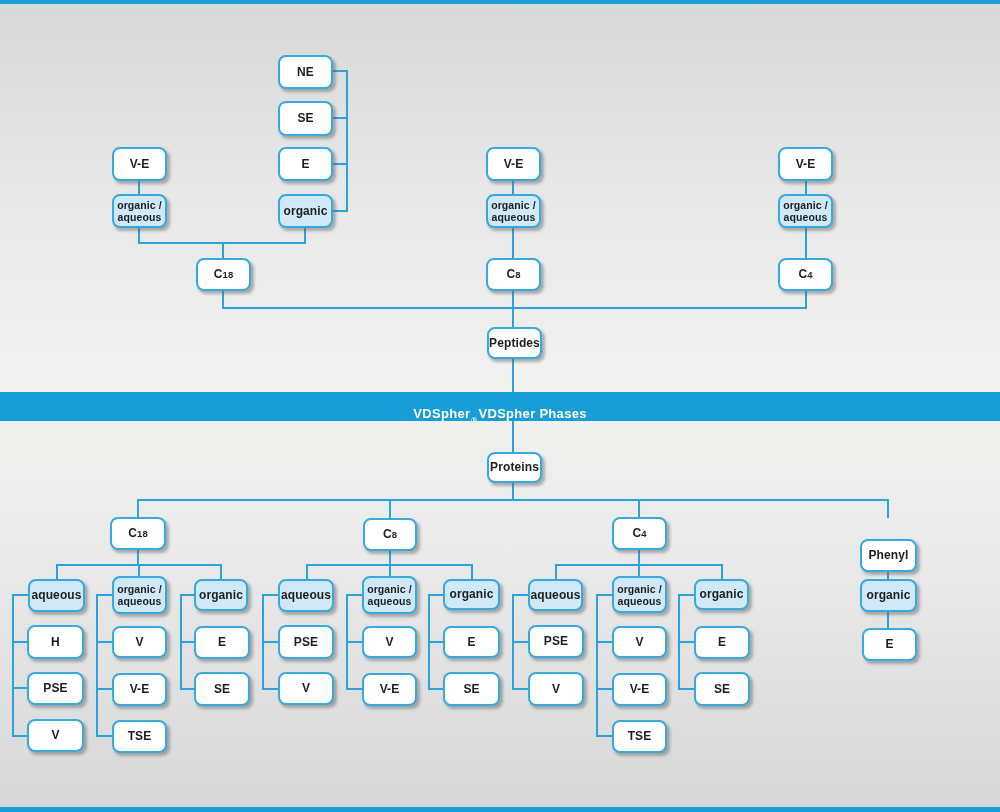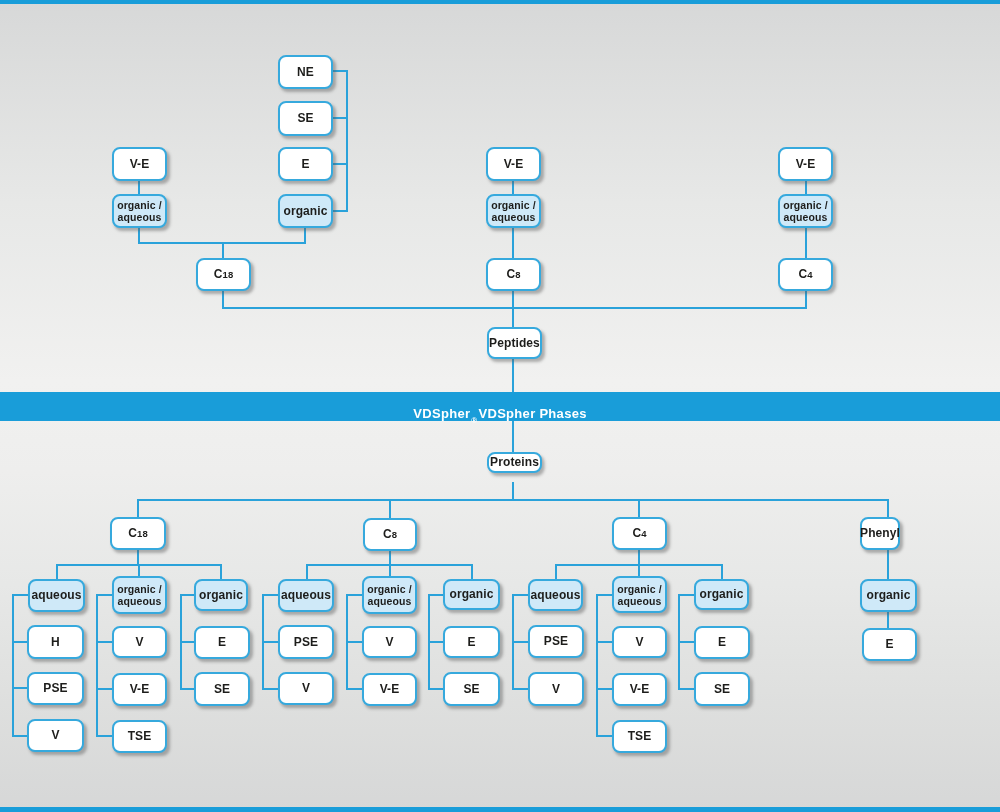--- a/index.html
+++ b/index.html
@@ -163,33 +163,33 @@
     <div class="node blue two-line" style="left: 778px; top: 194px; width: 55px; height: 34px;">
       <span class="lbl"><span>organic /</span></span>
       <span class="lbl">aqueous</span>
     </div>
     <div class="node white" style="left: 778px; top: 258px; width: 55px; height: 33px;">
       <span class="lbl"><span>C</span><span class="sub">4</span></span>
     </div>
     <div class="node white" style="left: 487px; top: 327px; width: 55px; height: 32px;">
       <span class="lbl"><span>Peptides</span></span>
     </div>
-    <div class="node white" style="left: 487px; top: 452px; width: 55px; height: 21px;">
+    <div class="node white" style="left: 487px; top: 452px; width: 55px; height: 31px;">
       <span class="lbl"><span>Proteins</span></span>
     </div>
     <div class="node white" style="left: 110px; top: 517px; width: 56px; height: 33px;">
       <span class="lbl"><span>C</span><span class="sub">18</span></span>
     </div>
     <div class="node white" style="left: 363px; top: 518px; width: 54px; height: 33px;">
       <span class="lbl"><span>C</span><span class="sub">8</span></span>
     </div>
     <div class="node white" style="left: 612px; top: 517px; width: 55px; height: 33px;">
       <span class="lbl"><span>C</span><span class="sub">4</span></span>
     </div>
-    <div class="node white" style="left: 860px; top: 517px; width: 40px; height: 33px;">
+    <div class="node white" style="left: 860px; top: 539px; width: 57px; height: 33px;">
       <span class="lbl"><span>Phenyl</span></span>
     </div>
     <div class="node blue" style="left: 28px; top: 579px; width: 57px; height: 33px;">
       <span class="lbl"><span>aqueous</span></span>
     </div>
     <div class="node blue two-line" style="left: 112px; top: 576px; width: 55px; height: 38px;">
       <span class="lbl"><span>organic /</span></span>
       <span class="lbl">aqueous</span>
     </div>
     <div class="node blue" style="left: 194px; top: 579px; width: 54px; height: 32px;">

